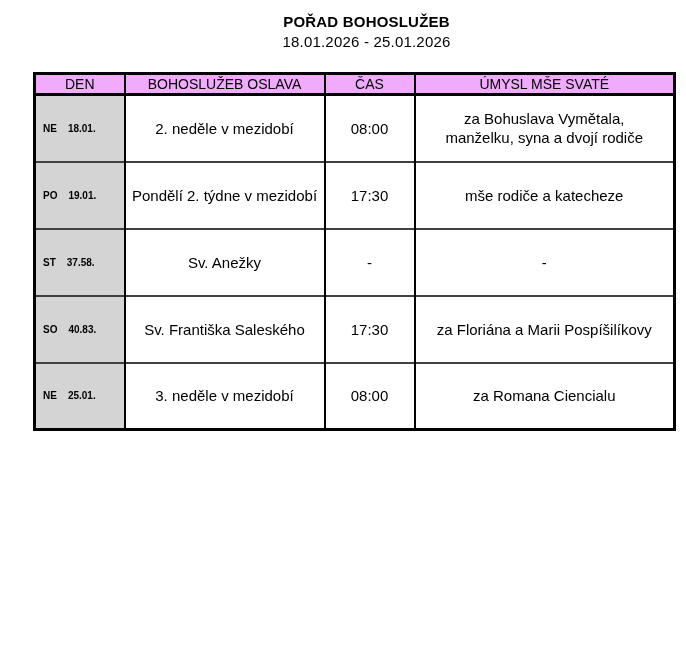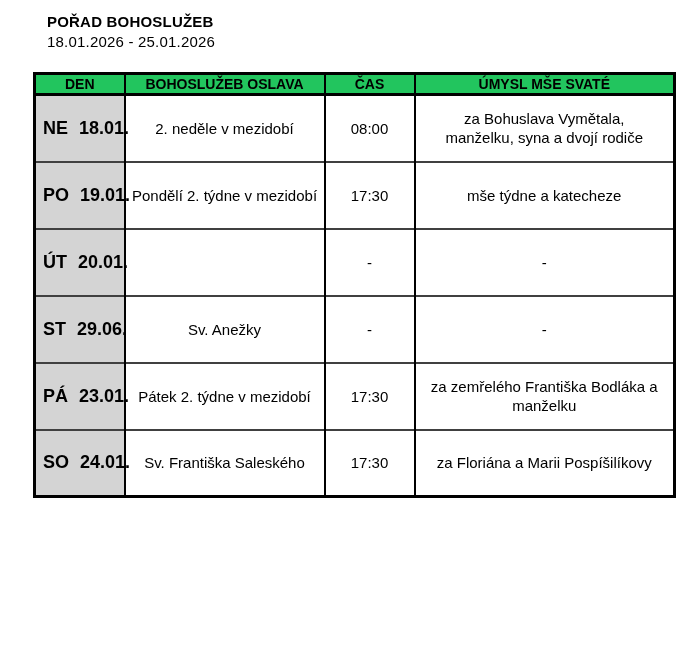--- a/index.html
+++ b/index.html
@@ -10,43 +10,44 @@
     font-family: "Liberation Sans", sans-serif;
     color: #000000;
   }
   body {
     width: 686px;
     height: 672px;
     overflow: hidden;
   }
   .title-block {
     margin-top: 12px;
+    text-align: center;
     margin-left: 47px;
   }
   .title-line {
     font-size: 15px;
     line-height: 20px;
     font-weight: bold;
     letter-spacing: 0.2px;
   }
   .title-line.date-range {
     font-weight: normal;
   }
   table.schedule {
     border-collapse: collapse;
     table-layout: fixed;
     width: 640px;
     margin: 20px 0 0 33px;
     border: 3px solid #000000;
   }
   th {
-    background: #22c55e;
+    background: #f0abfc;
     height: 21px;
     font-size: 14px;
-    font-weight: bold;
+    font-weight: normal;
     text-align: center;
     vertical-align: middle;
     border-left: 2px solid #000000;
     border-bottom: 3px solid #000000;
     padding: 0;
   }
   th:first-child { border-left: none; }
   td {
     height: 67px;
     font-size: 15px;
@@ -55,21 +56,21 @@
     border-left: 2px solid #000000;
     border-top: 2px solid #404040;
     padding: 0;
     line-height: 19px;
   }
   td:first-child { border-left: none; }
   tbody tr:first-child td { border-top: none; }
   td.day-cell {
     background: #d4d4d4;
     font-weight: bold;
-    font-size: 18px;
+    font-size: 10px;
     text-align: left;
     padding-left: 7px;
     white-space: nowrap;
   }
   td.day-cell .date { margin-left: 11px; }
   td.celebration-cell { padding: 12px 6px; }
   td.intention-cell { padding: 0 14px; }
 </style>
 </head>
 <body>
@@ -98,40 +99,34 @@
       <tr>
         <td class="day-cell"><span>NE</span><span class="date">18.01.</span></td>
         <td class="celebration-cell">2. neděle v mezidobí</td>
         <td class="time-cell">08:00</td>
         <td class="intention-cell">za Bohuslava Vymětala, manželku, syna a dvojí rodiče</td>
       </tr>
       <tr>
         <td class="day-cell"><span>PO</span><span class="date">19.01.</span></td>
         <td class="celebration-cell">Pondělí 2. týdne v mezidobí</td>
         <td class="time-cell">17:30</td>
-        <td class="intention-cell">mše týdne a katecheze</td>
+        <td class="intention-cell">mše rodiče a katecheze</td>
       </tr>
       <tr>
-        <td class="day-cell"><span>ÚT</span><span class="date">20.01.</span></td>
-        <td class="celebration-cell"></td>
-        <td class="time-cell">-</td>
-        <td class="intention-cell">-</td>
-      </tr>
-      <tr>
-        <td class="day-cell"><span>ST</span><span class="date">29.06.</span></td>
+        <td class="day-cell"><span>ST</span><span class="date">37.58.</span></td>
         <td class="celebration-cell">Sv. Anežky</td>
         <td class="time-cell">-</td>
         <td class="intention-cell">-</td>
       </tr>
       <tr>
-        <td class="day-cell"><span>PÁ</span><span class="date">23.01.</span></td>
-        <td class="celebration-cell">Pátek 2. týdne v mezidobí</td>
-        <td class="time-cell">17:30</td>
-        <td class="intention-cell">za zemřelého Františka Bodláka a manželku</td>
-      </tr>
-      <tr>
-        <td class="day-cell"><span>SO</span><span class="date">24.01.</span></td>
+        <td class="day-cell"><span>SO</span><span class="date">40.83.</span></td>
         <td class="celebration-cell">Sv. Františka Saleského</td>
         <td class="time-cell">17:30</td>
         <td class="intention-cell">za Floriána a Marii Pospíšilíkovy</td>
+      </tr>
+      <tr>
+        <td class="day-cell"><span>NE</span><span class="date">25.01.</span></td>
+        <td class="celebration-cell">3. neděle v mezidobí</td>
+        <td class="time-cell">08:00</td>
+        <td class="intention-cell">za Romana Ciencialu</td>
       </tr>
     </tbody>
 </table>
 
 </body></html>

